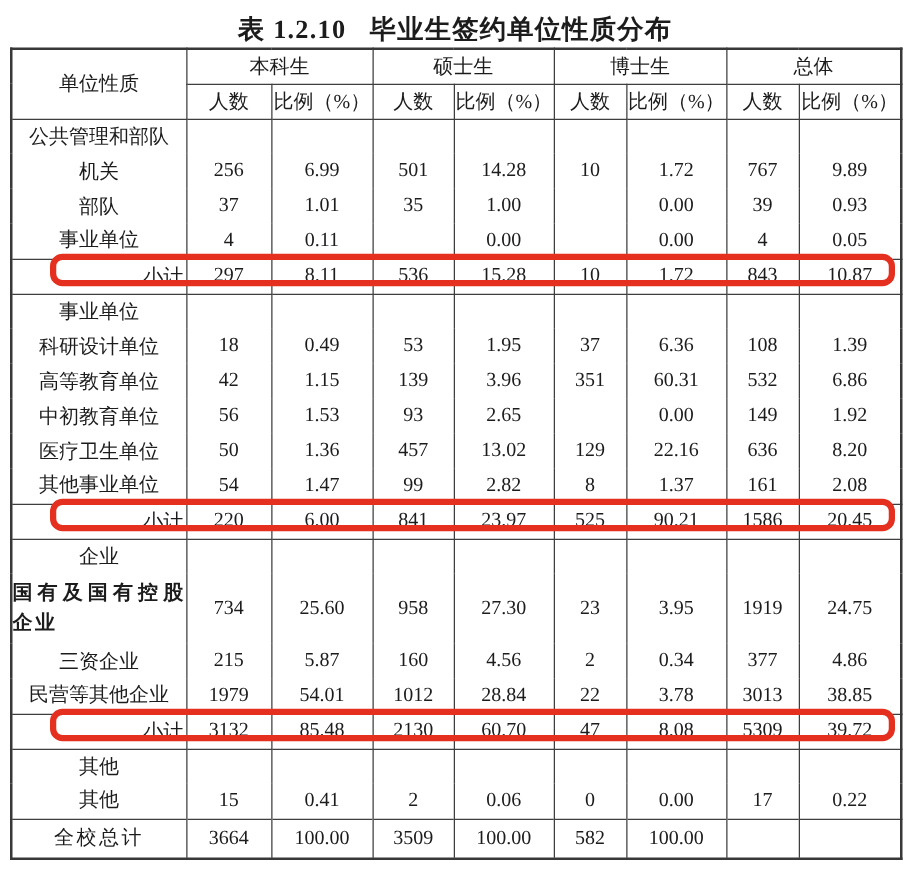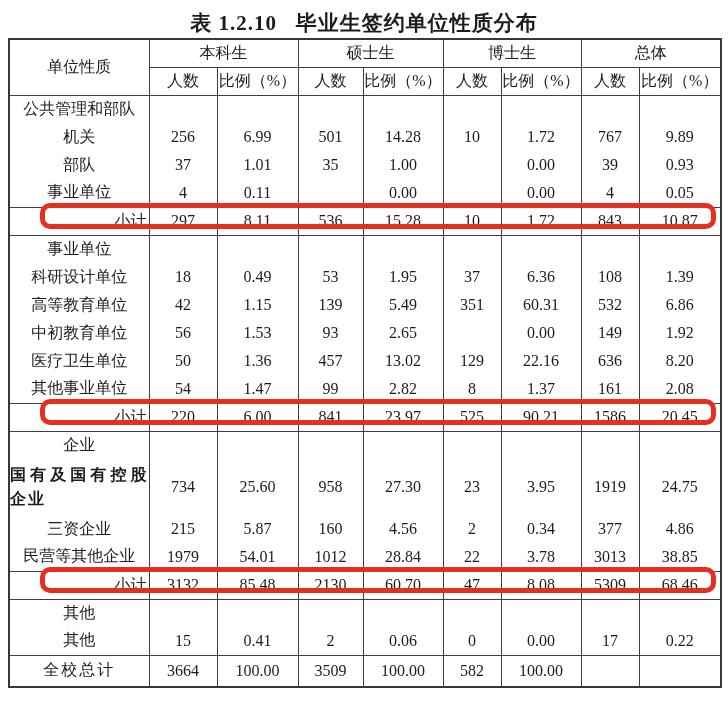--- a/index.html
+++ b/index.html
@@ -190,21 +190,21 @@
           <td>37</td>
           <td>6.36</td>
           <td>108</td>
           <td>1.39</td>
         </tr>
         <tr class="data">
           <td class="label">高等教育单位</td>
           <td>42</td>
           <td>1.15</td>
           <td>139</td>
-          <td>5.49</td>
+          <td>3.96</td>
           <td>351</td>
           <td>60.31</td>
           <td>532</td>
           <td>6.86</td>
         </tr>
         <tr class="data">
           <td class="label">中初教育单位</td>
           <td>56</td>
           <td>1.53</td>
           <td>93</td>
@@ -293,21 +293,21 @@
         </tr>
         <tr class="subtotal hl">
           <td class="label">小计</td>
           <td>3132</td>
           <td>85.48</td>
           <td>2130</td>
           <td>60.70</td>
           <td>47</td>
           <td>8.08</td>
           <td>5309</td>
-          <td>68.46</td>
+          <td>39.72</td>
         </tr>
         <tr class="section">
           <td class="label">其他</td>
           <td></td>
           <td></td>
           <td></td>
           <td></td>
           <td></td>
           <td></td>
           <td></td>

